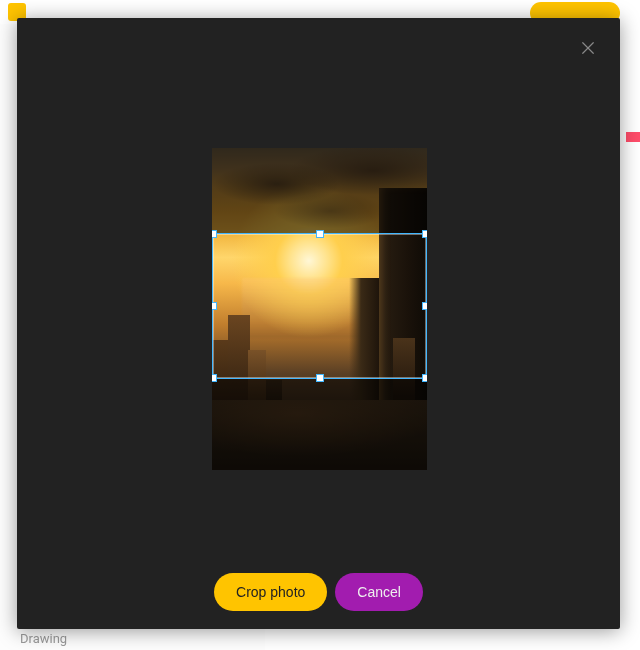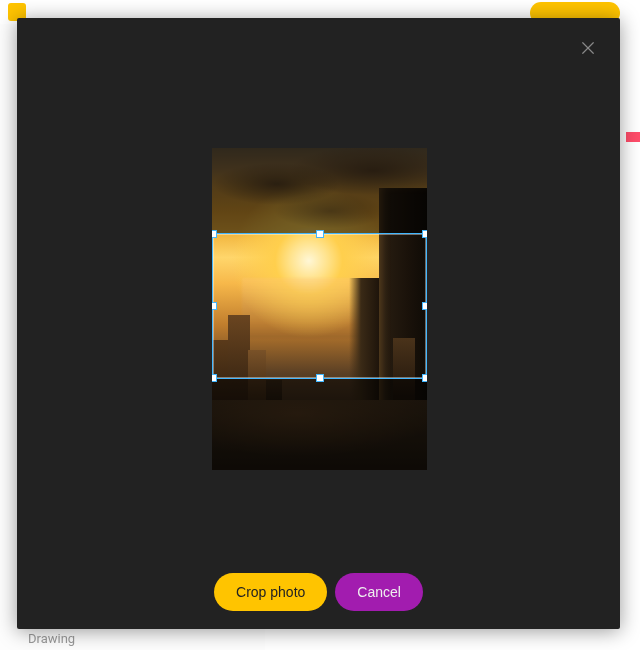--- a/index.html
+++ b/index.html
@@ -52,21 +52,21 @@
     background: #ffffff;
   }
   .bg-ribbon {
     position: absolute;
     top: 108px; right: 0;
     width: 14px; height: 10px;
     background: #ff4d6a;
   }
   .bg-sidebar-text {
     position: absolute;
-    left: 28px;
+    left: 20px;
     bottom: 4px;
     font-size: 13px;
     color: #9a9a9a;
   }
 
   
   .modal-overlay {
     position: absolute;
     left: 17px;
     top: 18px;

